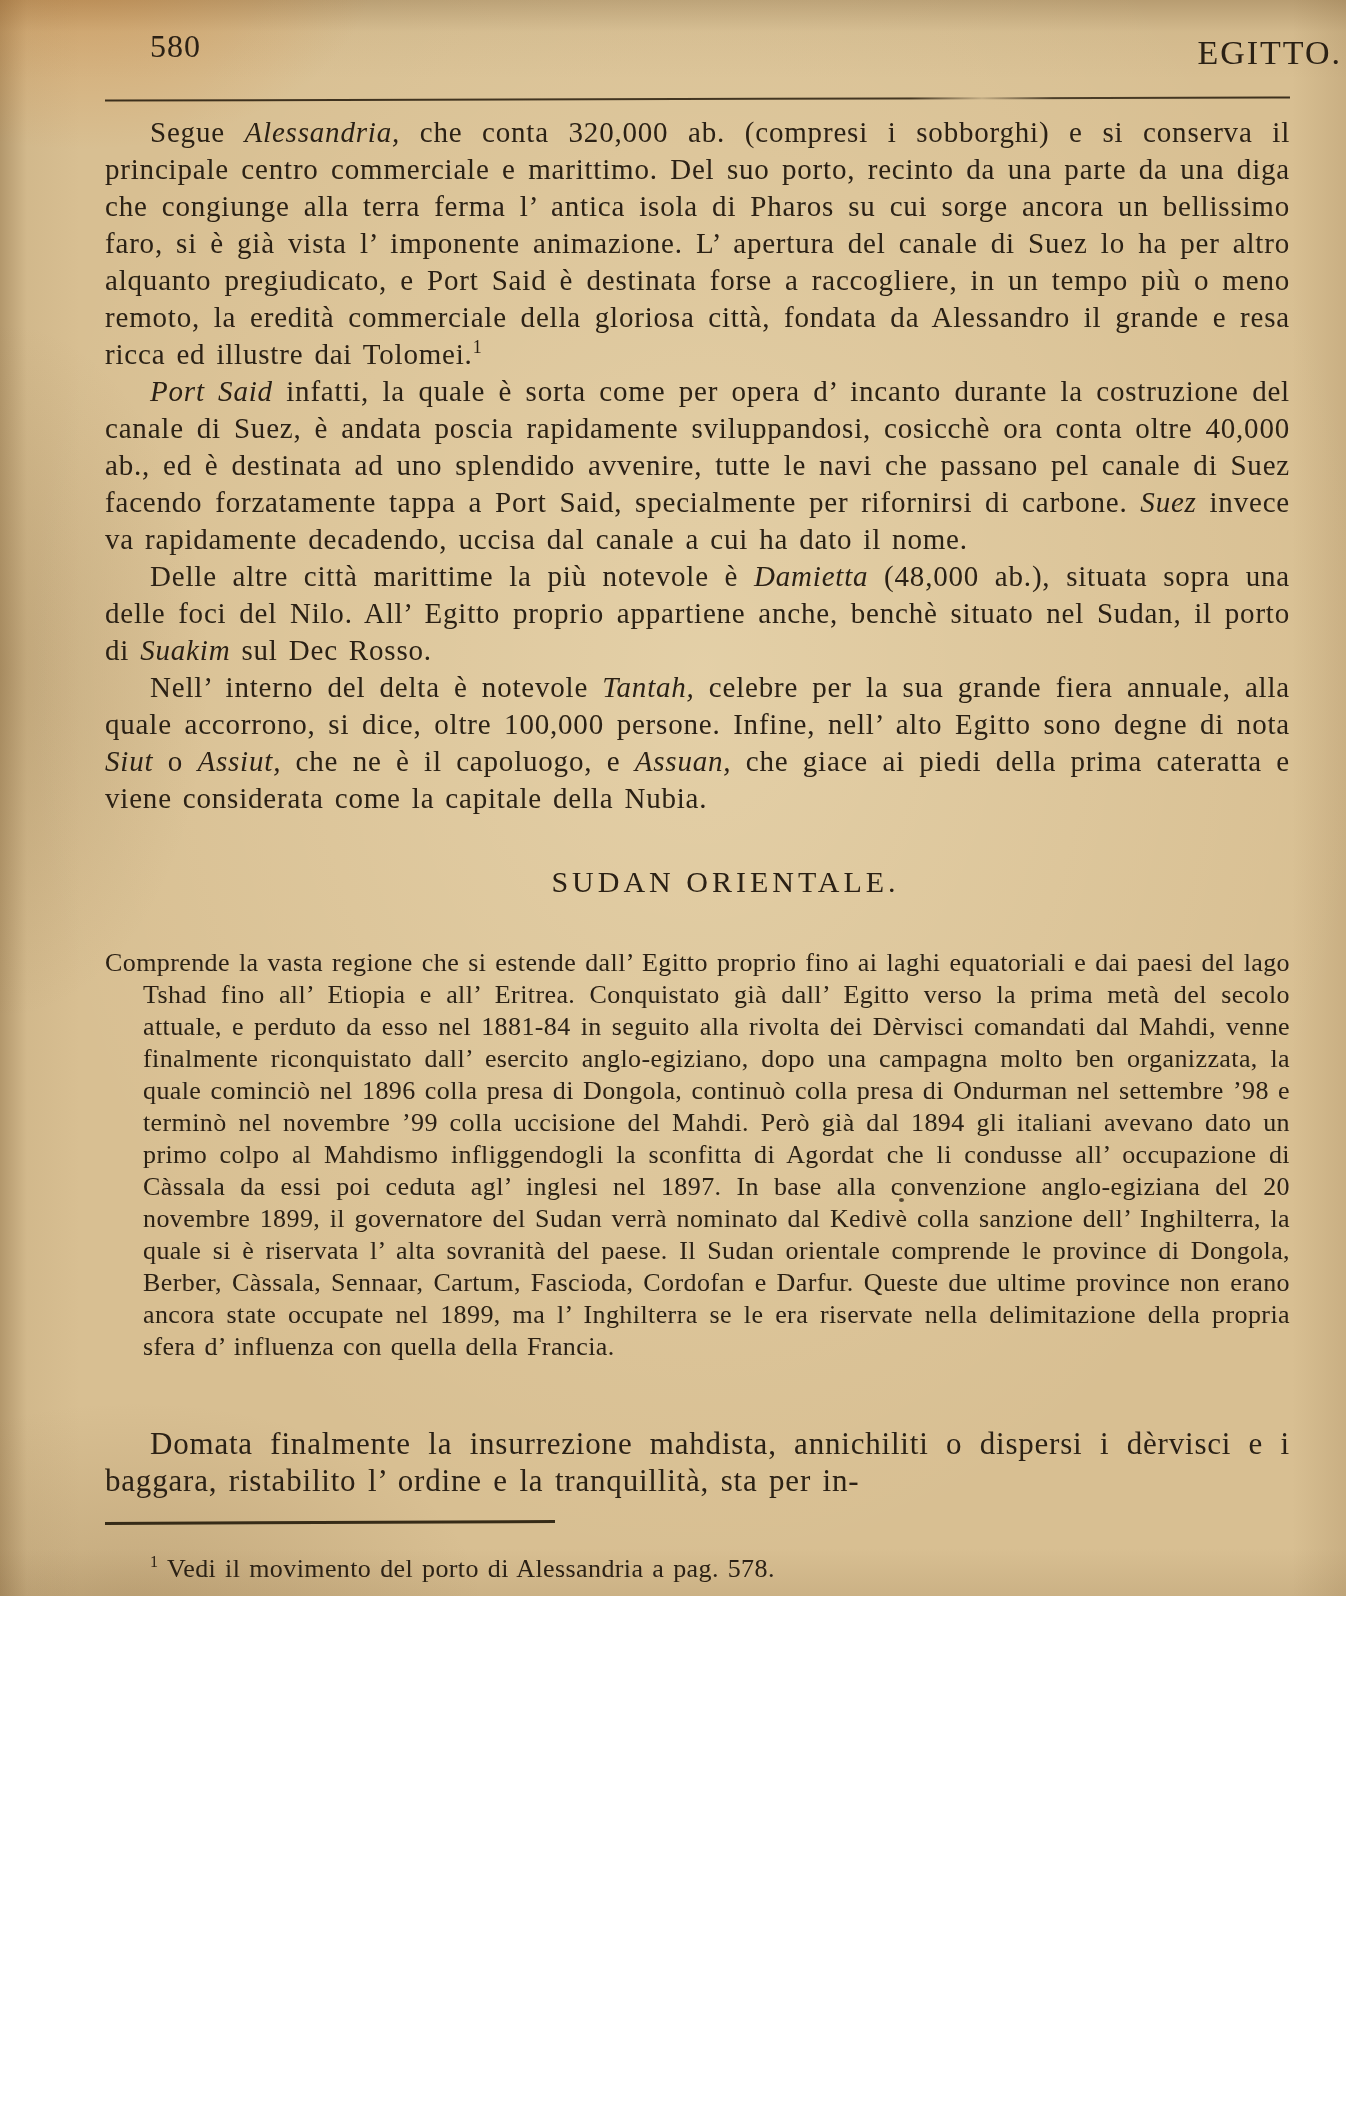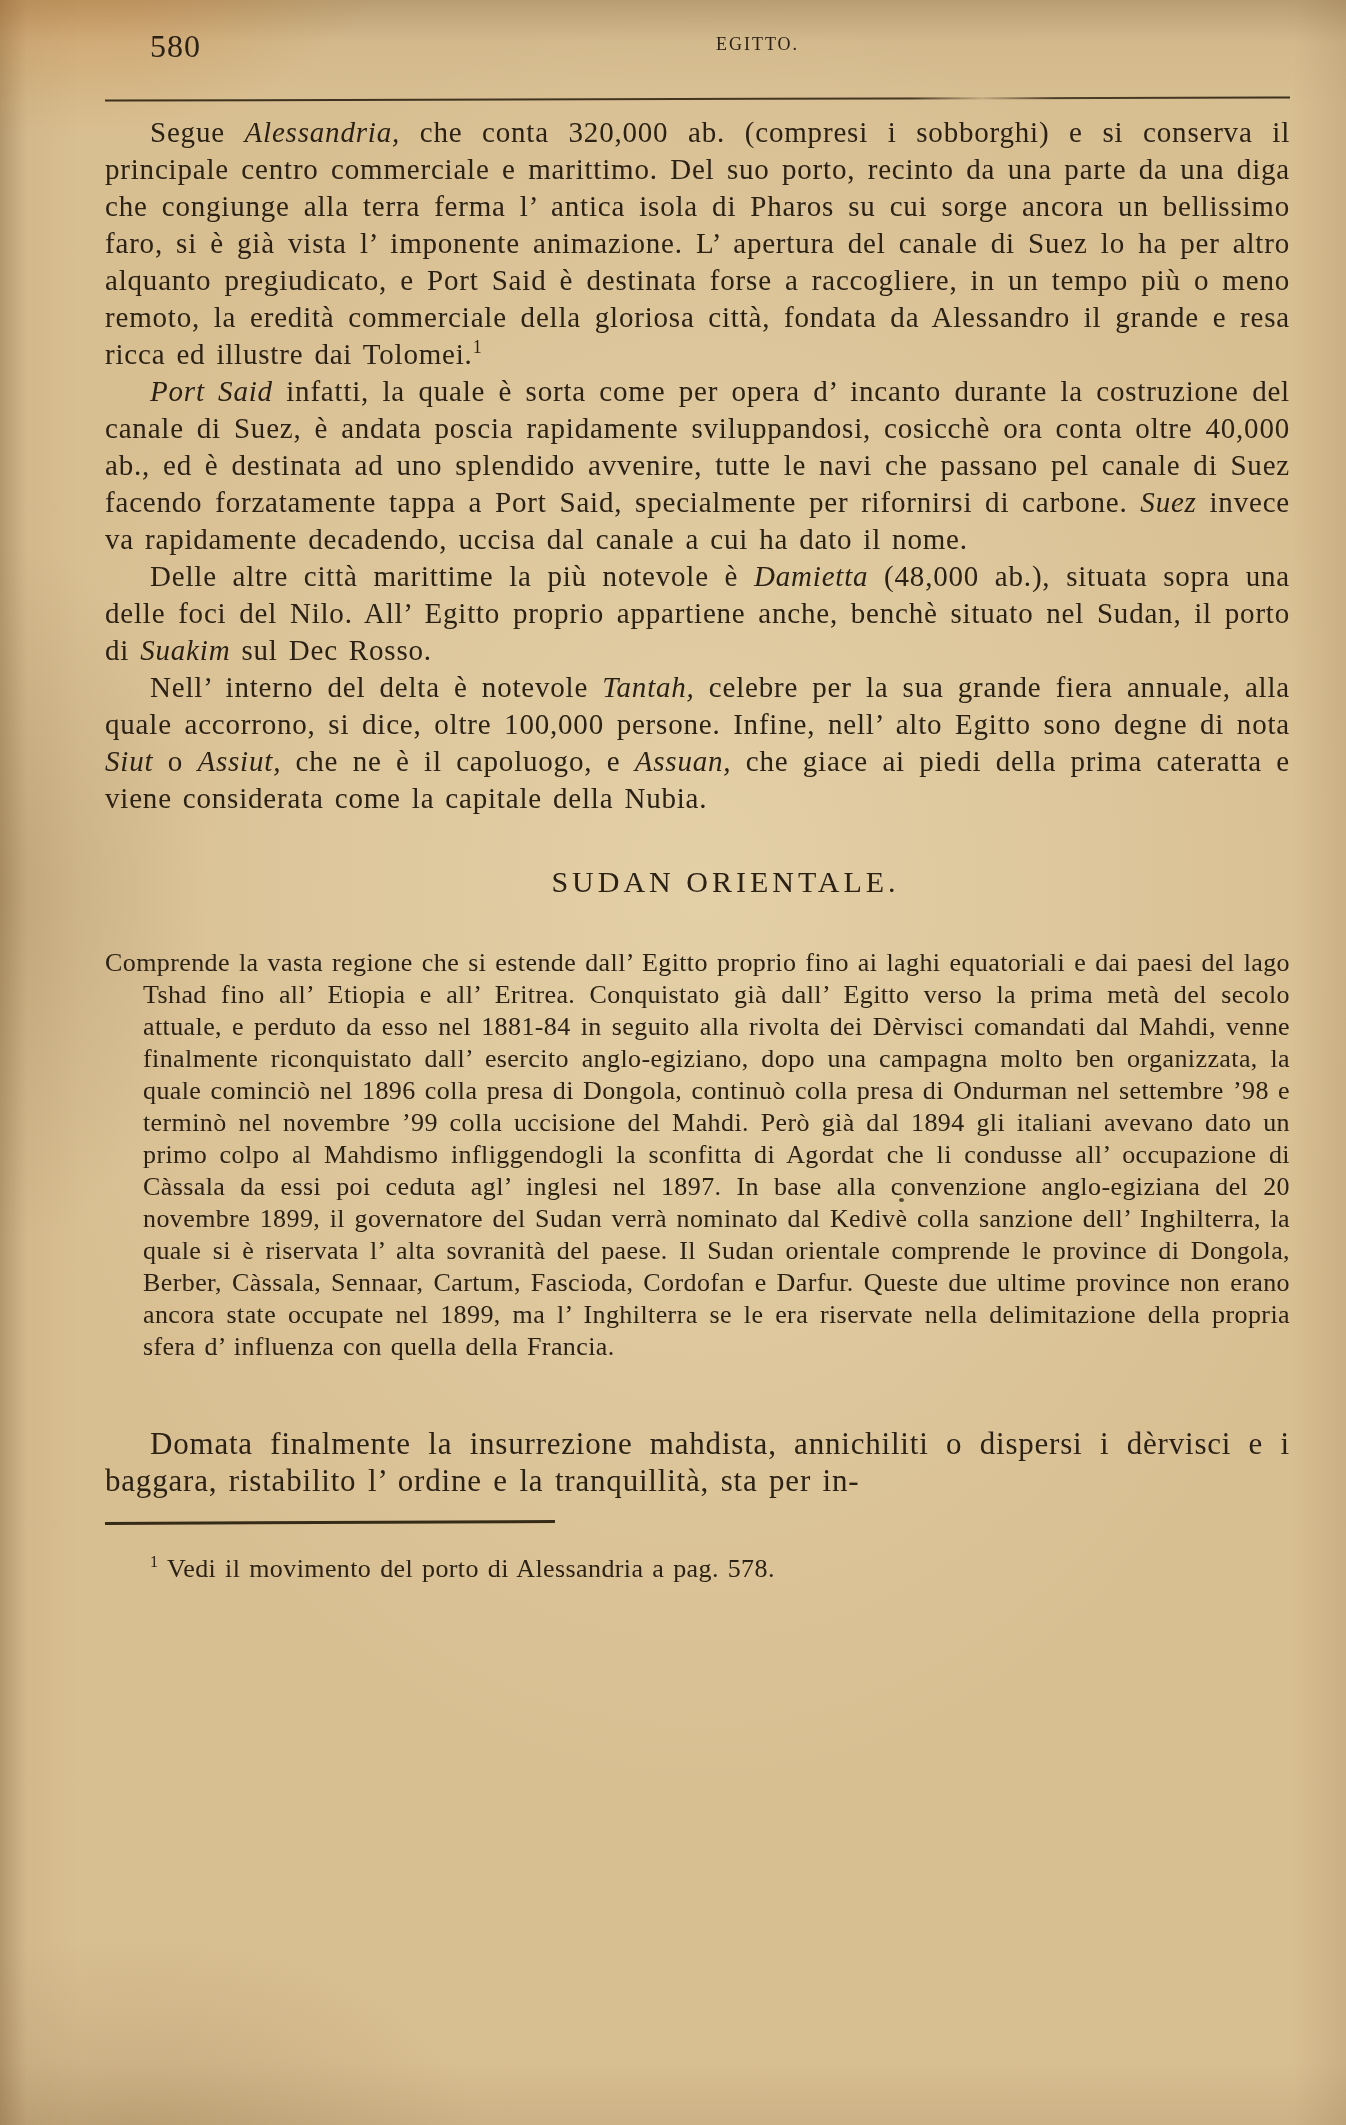--- a/index.html
+++ b/index.html
@@ -1,19 +1,19 @@
 <!DOCTYPE html>
 <html><head>
 <meta charset="utf-8">
 <style>
   html,body{margin:0;padding:0;}
   .page{
     position:relative;
     width:1346px;
-    height:2125px;
+    height:1596px;
     overflow:hidden;
     background-color:#d8bf92;
     background-image:
       radial-gradient(ellipse 420px 260px at 6% -2%, rgba(198,116,38,0.38), rgba(198,116,38,0.0) 70%),
       radial-gradient(ellipse 900px 1200px at 52% 42%, rgba(255,246,216,0.30), rgba(255,246,216,0) 75%),
       radial-gradient(ellipse 300px 500px at 0% 42%, rgba(110,80,40,0.18), rgba(110,80,40,0) 70%),
       radial-gradient(ellipse 500px 300px at 10% 101%, rgba(120,88,46,0.22), rgba(120,88,46,0) 70%),
       linear-gradient(90deg, rgba(110,78,38,0.35) 0%, rgba(110,78,38,0.06) 2%, rgba(110,78,38,0) 6%, rgba(110,78,38,0) 96%, rgba(110,78,38,0.14) 100%),
       linear-gradient(180deg, rgba(110,78,38,0.30) 0%, rgba(110,78,38,0.05) 2%, rgba(110,78,38,0) 5%, rgba(110,78,38,0) 97%, rgba(110,78,38,0.12) 100%);
     font-family:"Liberation Serif","DejaVu Serif",serif;
@@ -28,22 +28,22 @@
     position:relative;
     height:76px;
     margin-top:22px;
   }
   .page-number{
     position:absolute; left:45px; top:6px;
     font-size:32px; letter-spacing:1px;
   }
   .running-title{
     position:absolute; left:16px; right:0; top:12px;
-    text-align:center;
-    font-size:18px; letter-spacing:2px;
+    text-align:right;
+    font-size:34px; letter-spacing:2px;
     transform:translateX(52px);
   }
   .header-rule{
     height:2px; width:100%;
     background:linear-gradient(90deg,
       rgba(52,40,22,0.95) 0%, rgba(52,40,22,0.9) 68%,
       rgba(52,40,22,0.15) 74%, rgba(52,40,22,0.85) 80%,
       rgba(52,40,22,0.95) 100%);
     transform:rotate(-0.15deg);
     margin-bottom:14px;

